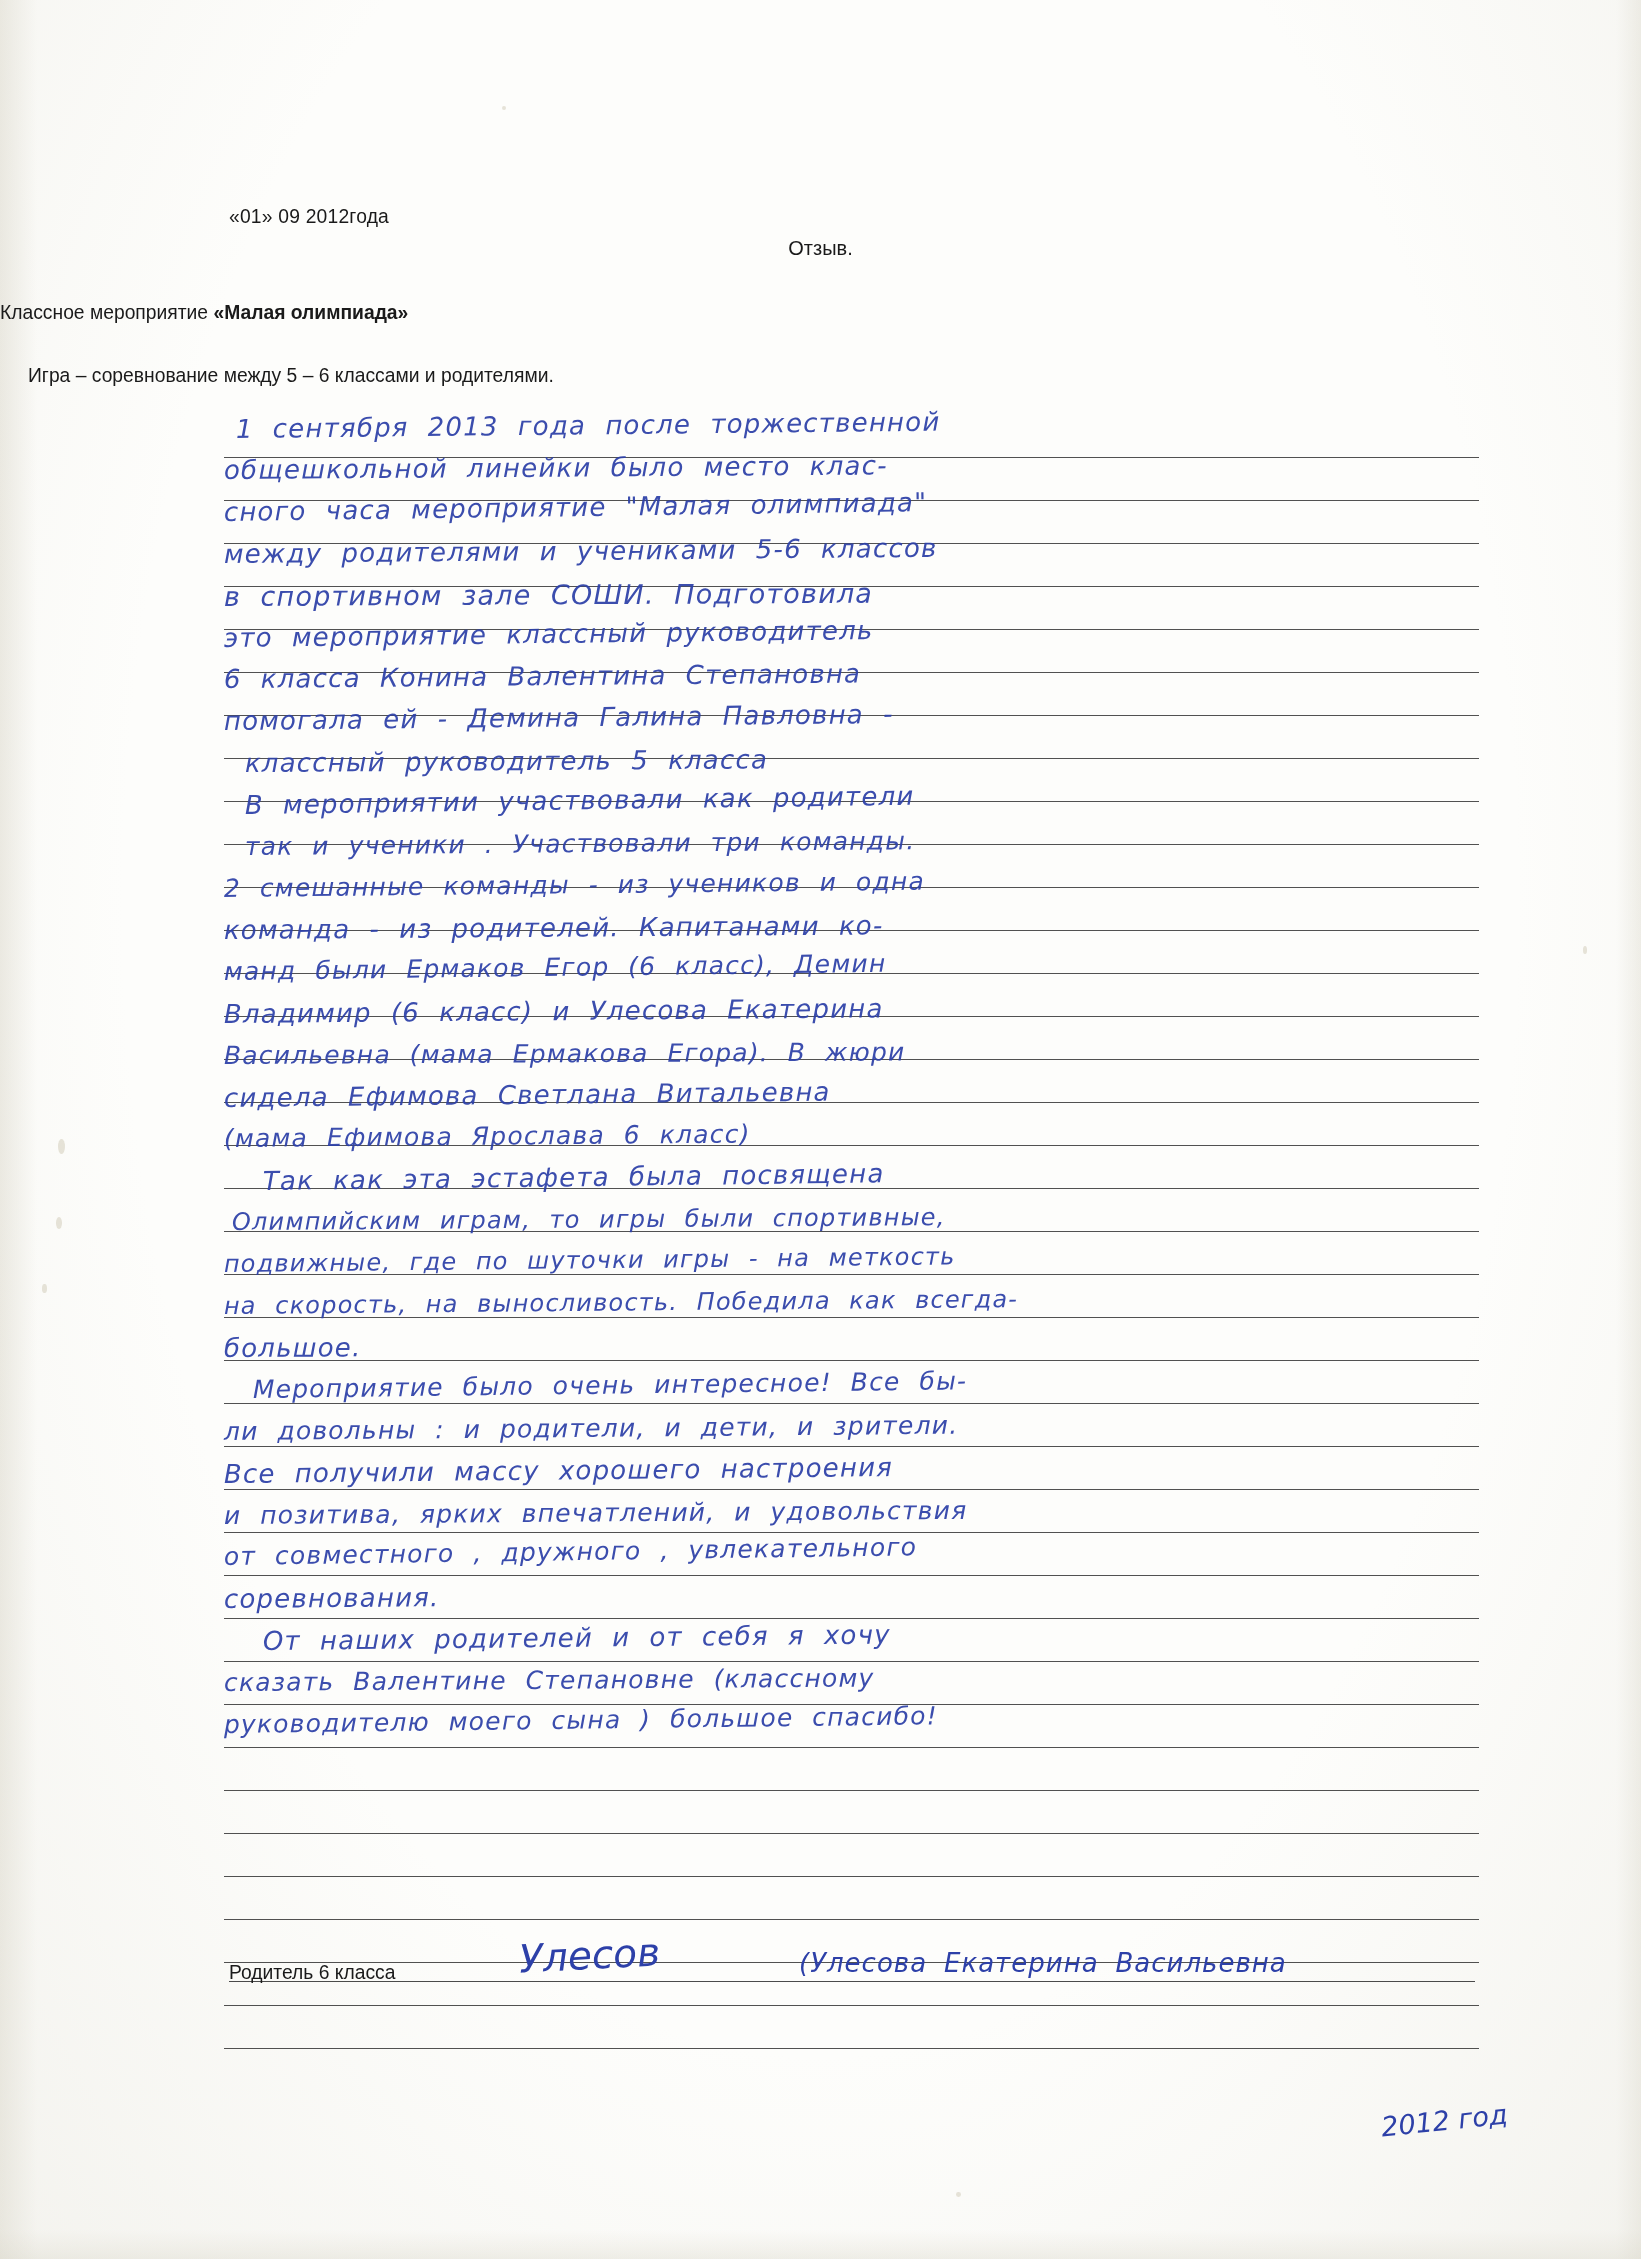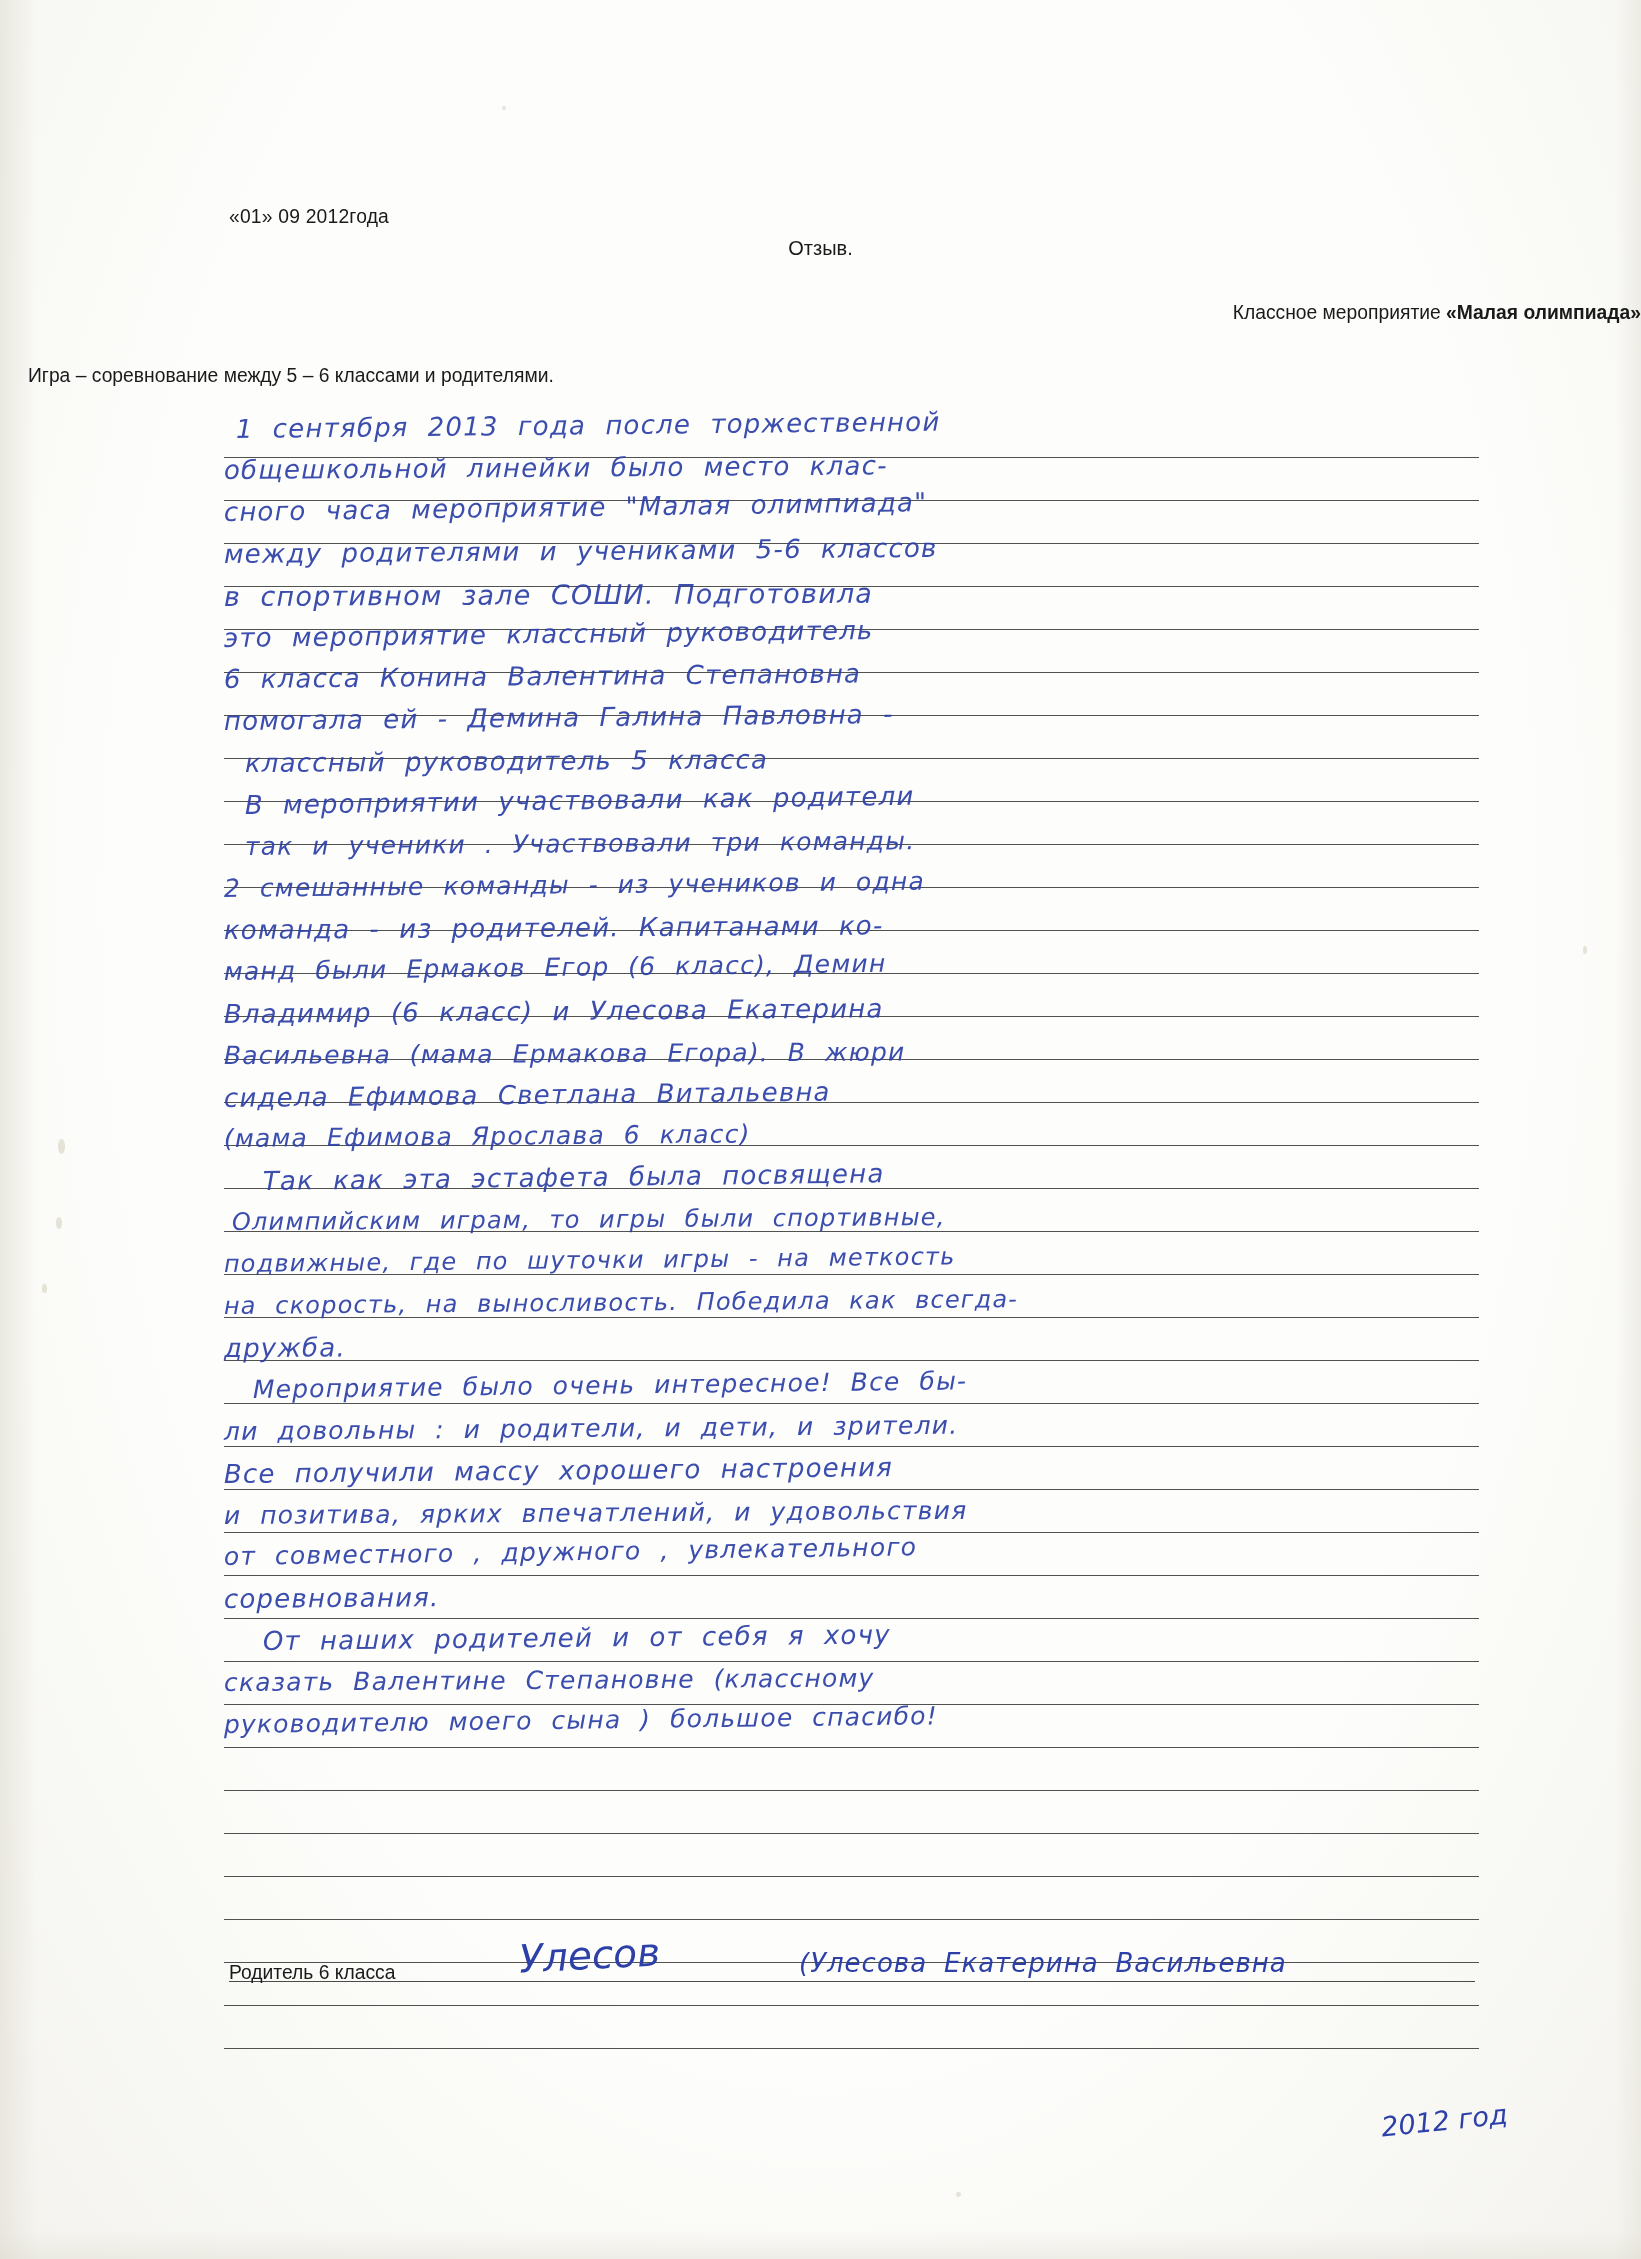--- a/index.html
+++ b/index.html
@@ -54,21 +54,21 @@
     width: 100%;
     text-align: center;
     font-size: 20px;
     font-weight: normal;
   }
   .subtitle {
     position: absolute;
     top: 302px;
     left: 0;
     width: 100%;
-    text-align: right;
+    text-align: left;
     font-size: 19.3px;
   }
   .subtitle b { font-weight: bold; }
   .subsubtitle {
     position: absolute;
     top: 365px;
     left: 0;
     width: 100%;
     text-align: left;
     font-size: 19.3px;
@@ -229,21 +229,21 @@
       <div class="hw" style="top: 511px; left: 0px; font-size: 26px; transform: rotate(-0.4deg);">команда - из родителей.  Капитанами ко-</div>
       <div class="hw" style="top: 553px; left: 0px; font-size: 25px; transform: rotate(-0.7deg);">манд  были  Ермаков Егор (6 класс), Демин</div>
       <div class="hw" style="top: 595px; left: 0px; font-size: 26px; transform: rotate(-0.5deg);">Владимир (6 класс)  и  Улесова  Екатерина</div>
       <div class="hw" style="top: 637px; left: 0px; font-size: 25px; transform: rotate(-0.3deg);">Васильевна (мама Ермакова  Егора). В жюри</div>
       <div class="hw" style="top: 679px; left: 0px; font-size: 26px; transform: rotate(-0.6deg);">сидела  Ефимова  Светлана  Витальевна</div>
       <div class="hw" style="top: 720px; left: 0px; font-size: 25px; transform: rotate(-0.5deg);">(мама  Ефимова  Ярослава  6 класс)</div>
       <div class="hw" style="top: 762px; left: 39px; font-size: 26px; transform: rotate(-0.7deg);">Так как  эта эстафета  была посвящена</div>
       <div class="hw" style="top: 804px; left: 7.7px; font-size: 24px; transform: rotate(-0.4deg);">Олимпийским  играм, то  игры были спортивные,</div>
       <div class="hw" style="top: 846px; left: 0px; font-size: 24px; transform: rotate(-0.6deg);">подвижные, где по шуточки  игры - на меткость</div>
       <div class="hw" style="top: 888px; left: 0px; font-size: 24px; transform: rotate(-0.5deg);">на скорость, на выносливость. Победила  как всегда-</div>
-      <div class="hw" style="top: 929px; left: 0px; font-size: 26px; transform: rotate(-0.3deg);">дружба.</div>
+      <div class="hw" style="top: 929px; left: 0px; font-size: 26px; transform: rotate(-0.3deg);">большое.</div>
       <div class="hw" style="top: 971px; left: 29px; font-size: 25px; transform: rotate(-0.7deg);">Мероприятие  было очень интересное! Все бы-</div>
       <div class="hw" style="top: 1013px; left: 0px; font-size: 25px; transform: rotate(-0.5deg);">ли довольны : и родители,  и дети,  и зрители.</div>
       <div class="hw" style="top: 1055px; left: 0px; font-size: 26px; transform: rotate(-0.6deg);">Все получили  массу хорошего  настроения</div>
       <div class="hw" style="top: 1097px; left: 0px; font-size: 25px; transform: rotate(-0.4deg);">и позитива, ярких  впечатлений,  и удовольствия</div>
       <div class="hw" style="top: 1138px; left: 0px; font-size: 25px; transform: rotate(-0.8deg);">от совместного , дружного , увлекательного</div>
       <div class="hw" style="top: 1180px; left: 0px; font-size: 26px; transform: rotate(-0.5deg);">соревнования.</div>
       <div class="hw" style="top: 1222px; left: 39px; font-size: 26px; transform: rotate(-0.6deg);">От  наших  родителей  и от себя  я хочу</div>
       <div class="hw" style="top: 1264px; left: 0px; font-size: 25px; transform: rotate(-0.4deg);">сказать  Валентине  Степановне (классному</div>
       <div class="hw" style="top: 1306px; left: 0px; font-size: 25px; transform: rotate(-0.7deg);">руководителю  моего сына ) большое  спасибо!</div>
     </div>

